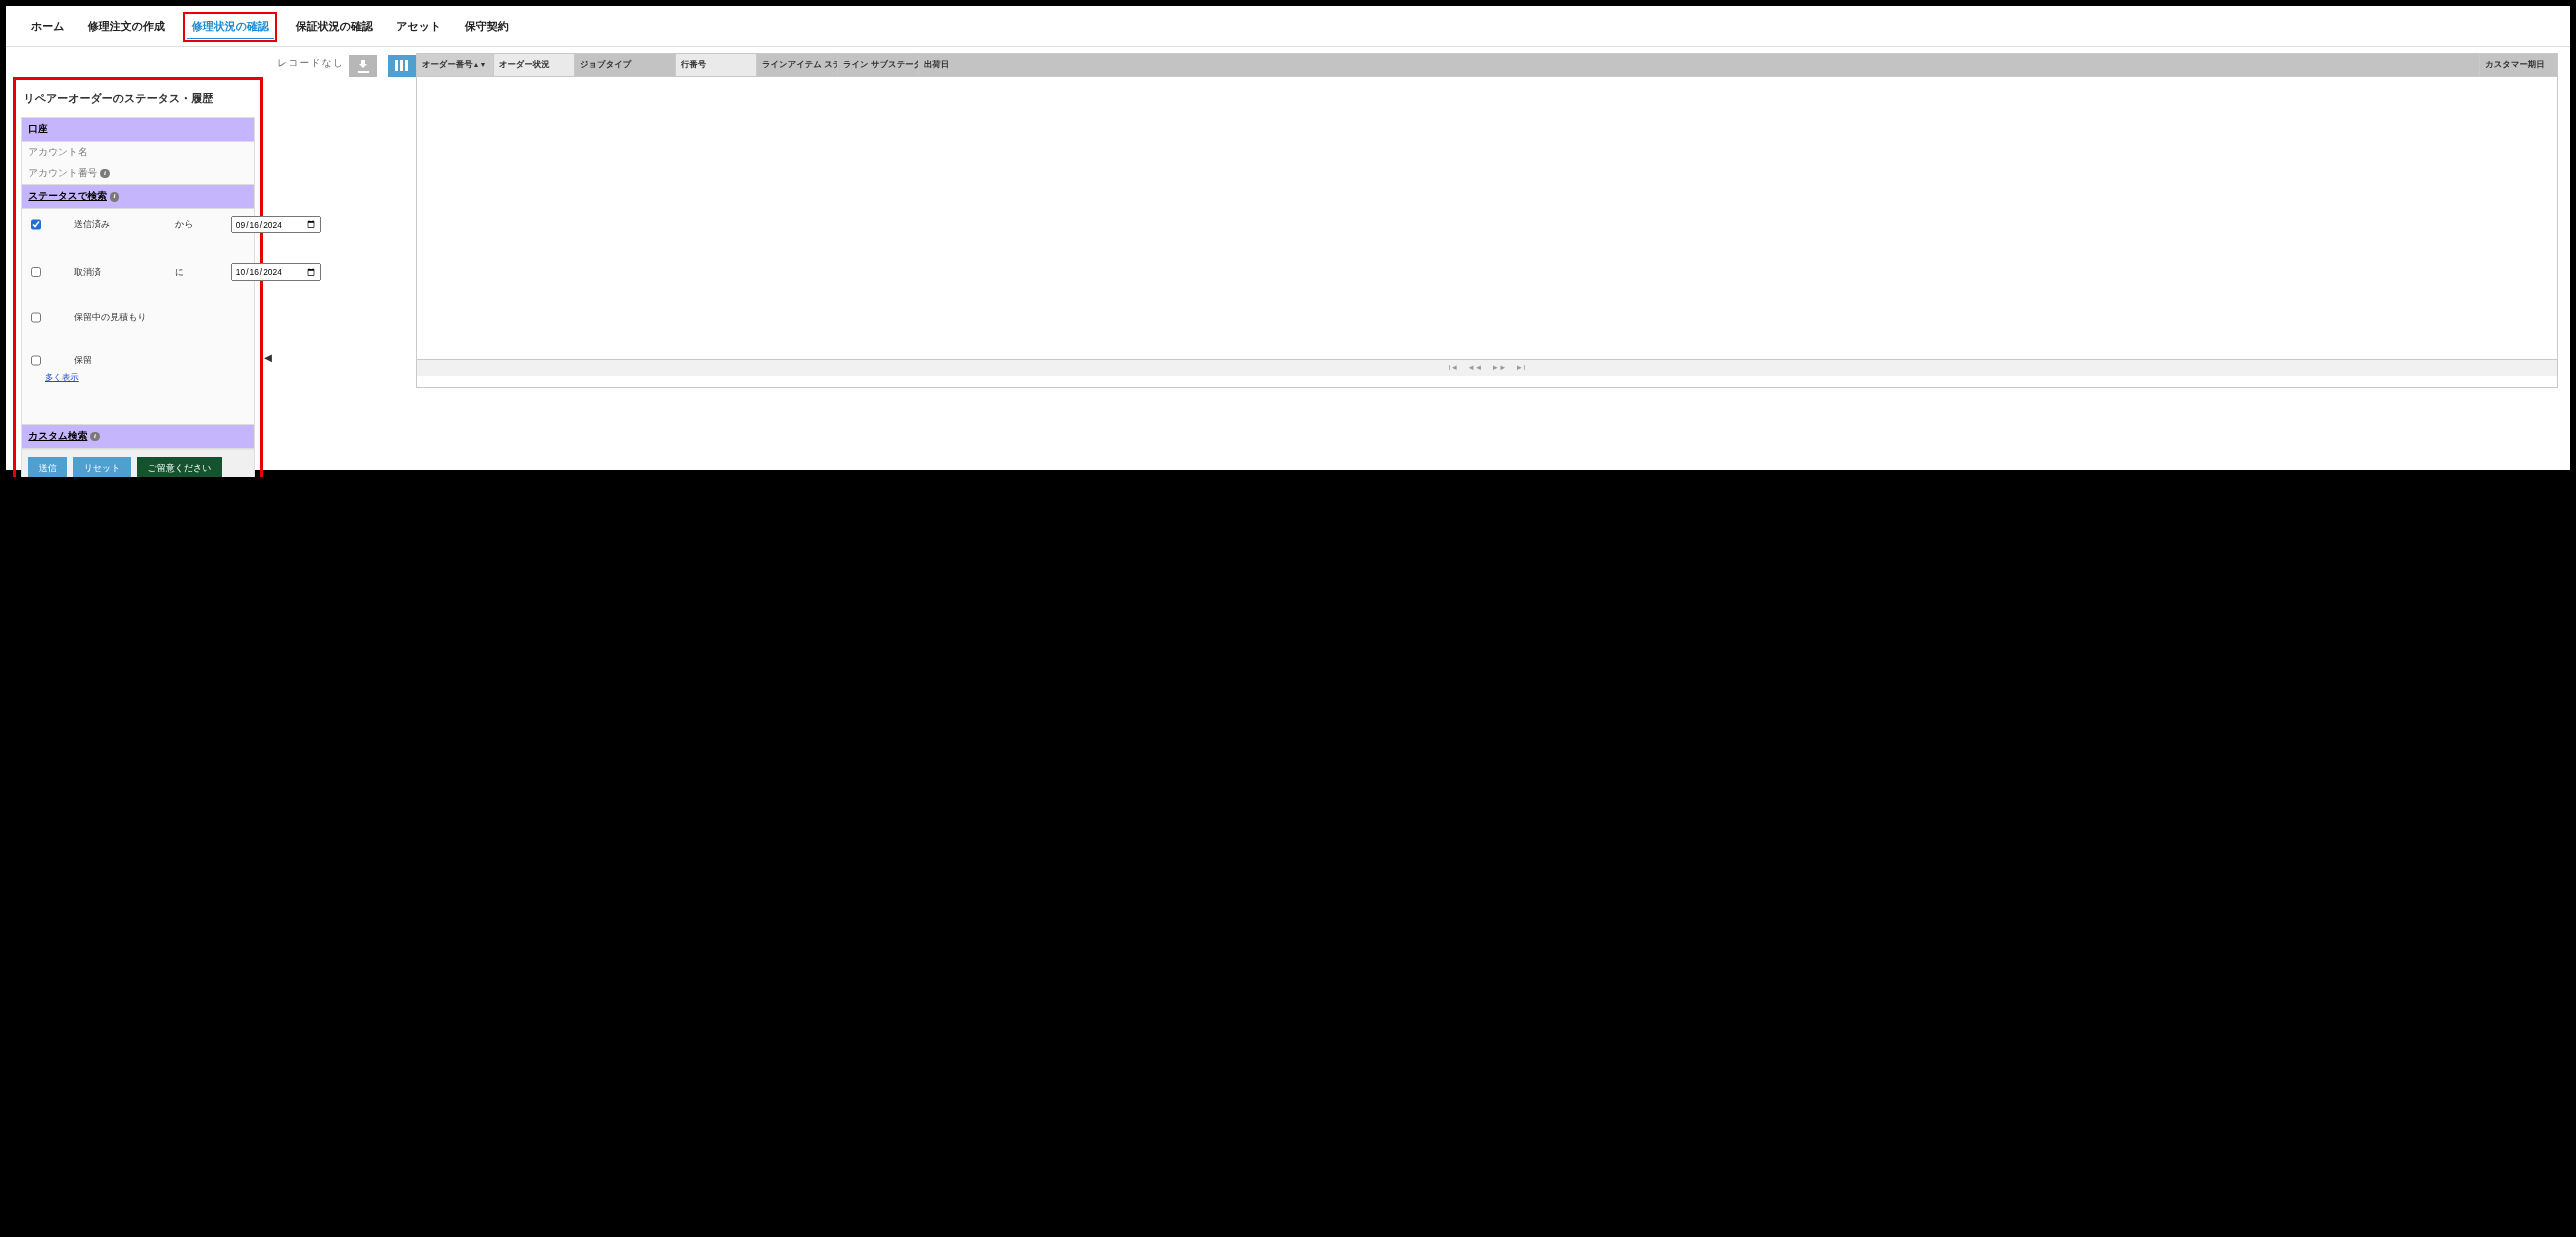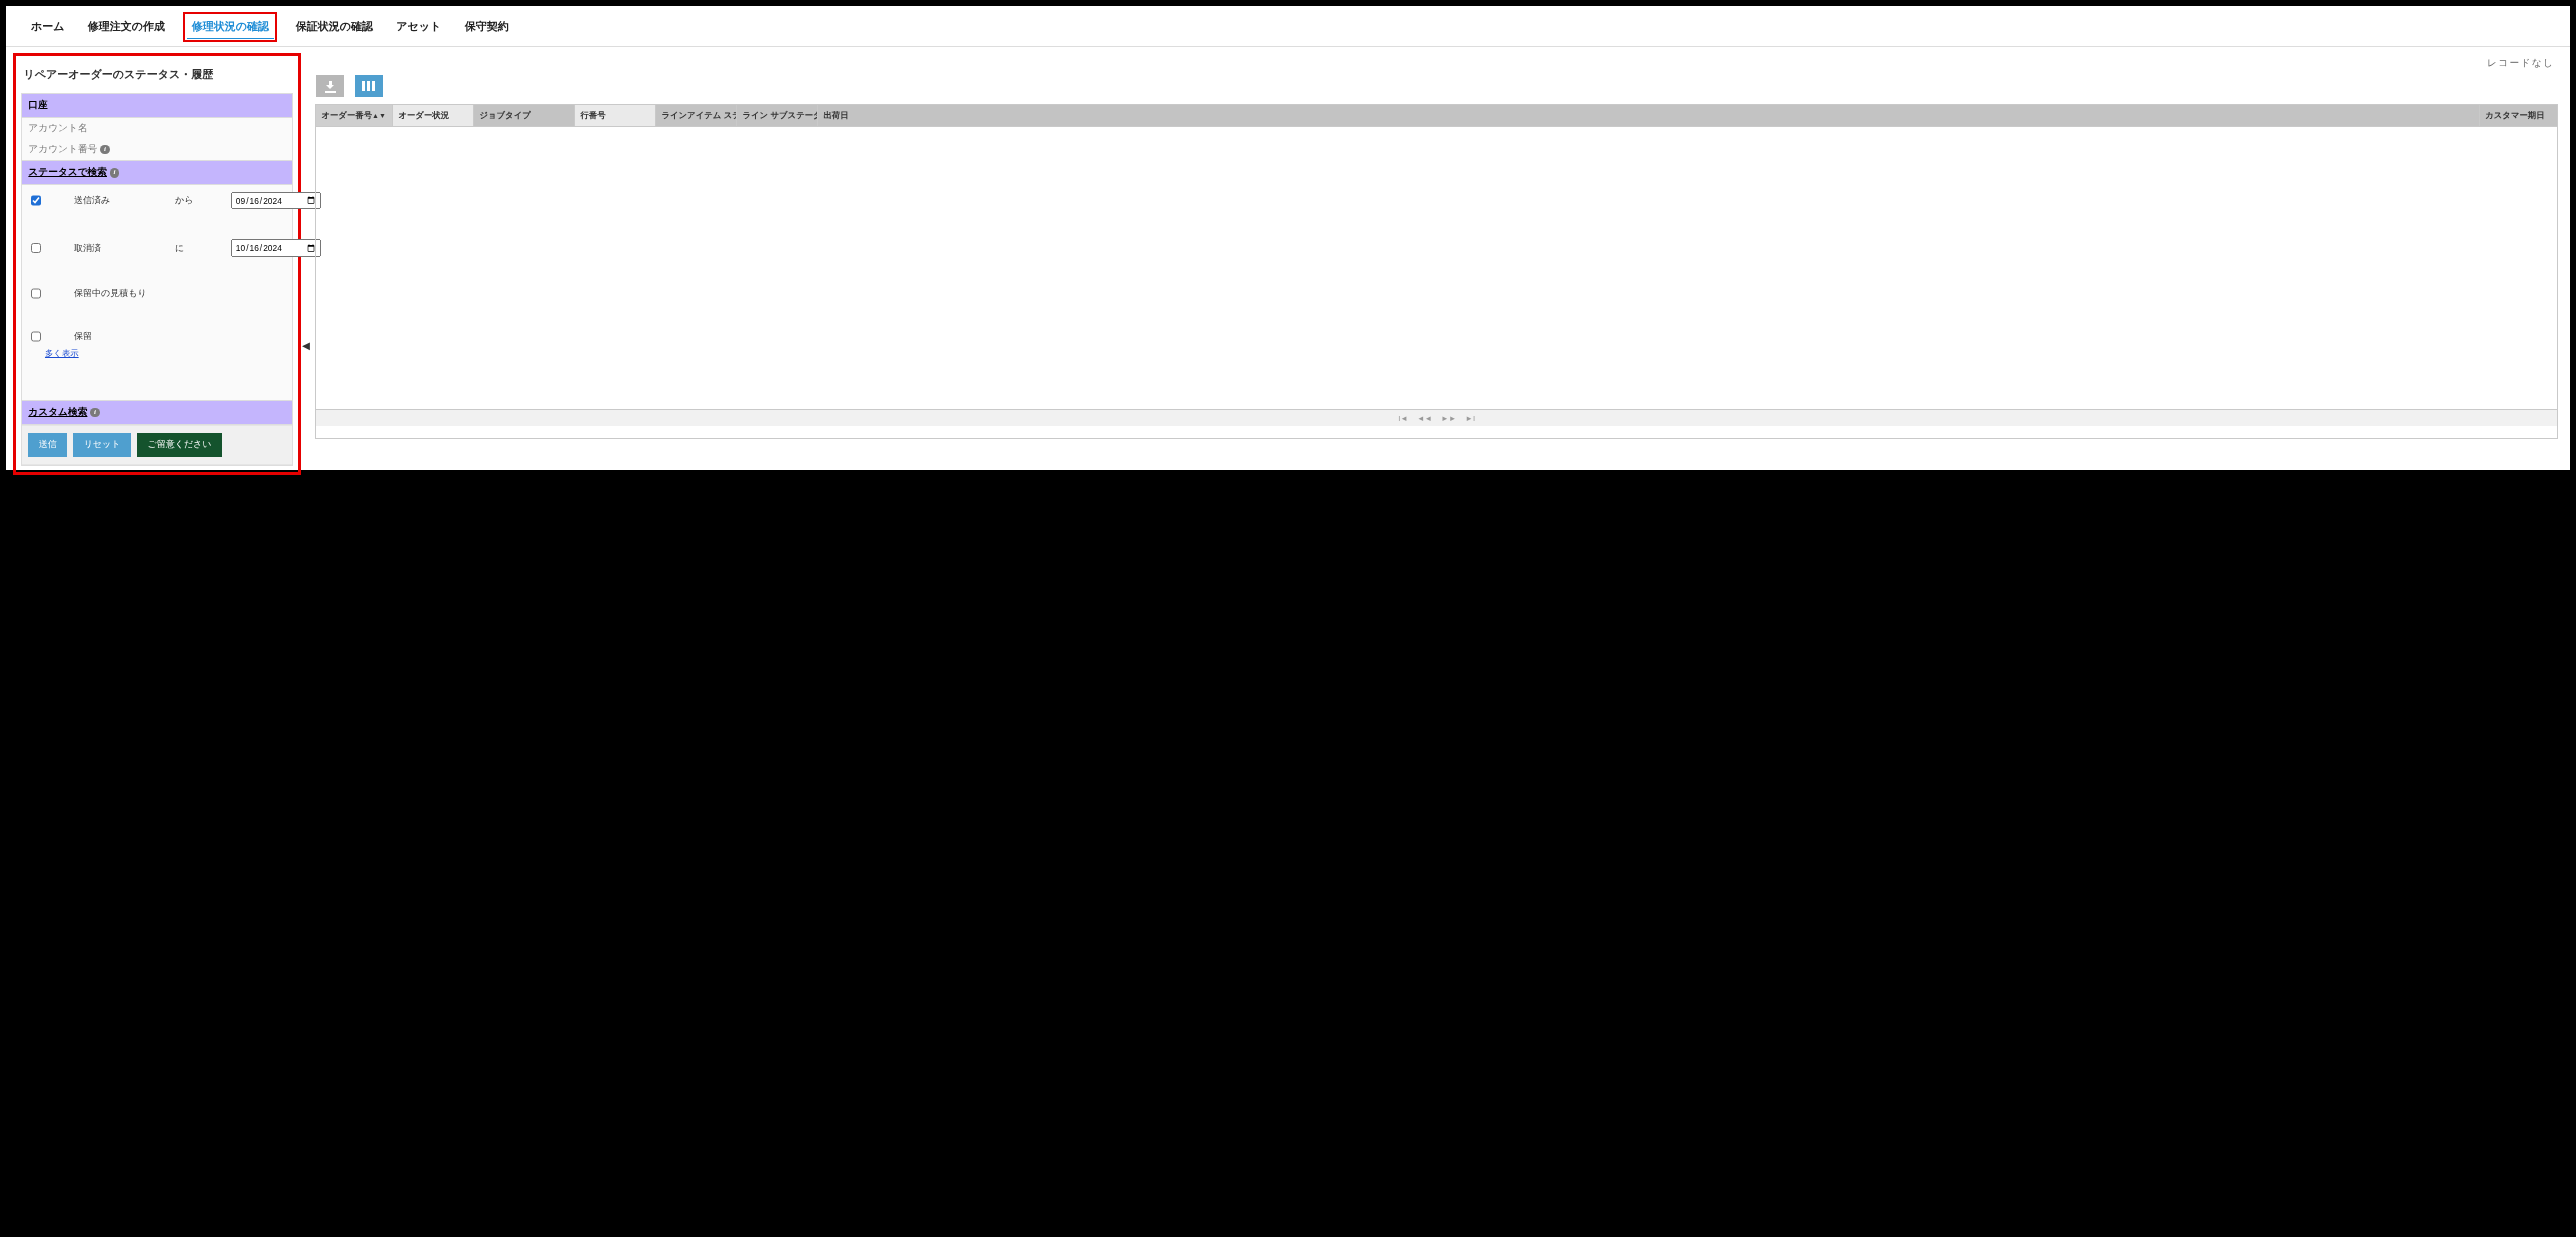--- a/index.html
+++ b/index.html
@@ -46,22 +46,23 @@
   .body-row {
     display: flex;
     align-items: flex-start;
     padding: 6.4px 0 0 6.4px;
   }
 
   
   .sidebar-highlight {
     border: 3.2px solid #e60000;
     padding: 3.9px 5.2px 6.4px 5.2px;
-    width: 288px;
+    width: 250px;
     flex-shrink: 0;
+    margin-top: 24px;
   }
   .sidebar-title {
     font-size: 11px;
     font-weight: bold;
     color: #333;
     padding: 6.4px 2.6px 11.6px 2.6px;
   }
   .panel {
     border: 0.6px solid #ddd;
     background: #fafafa;
@@ -149,21 +150,20 @@
     color: #333;
     margin-left: -1.3px;
     margin-top: 161px;
   }
 
   
   .main {
     flex: 1;
     padding: 0 11.6px 0 2.6px;
     display: flex;
-    flex-direction: column;
     position: relative;
   }
   .top-info {
     text-align: right;
     color: #6b6b6b;
     padding: 3.9px 3.9px 3.9px 0;
     font-size: 9.7px;
     letter-spacing: 1.3px;
   }
   .toolbar {

